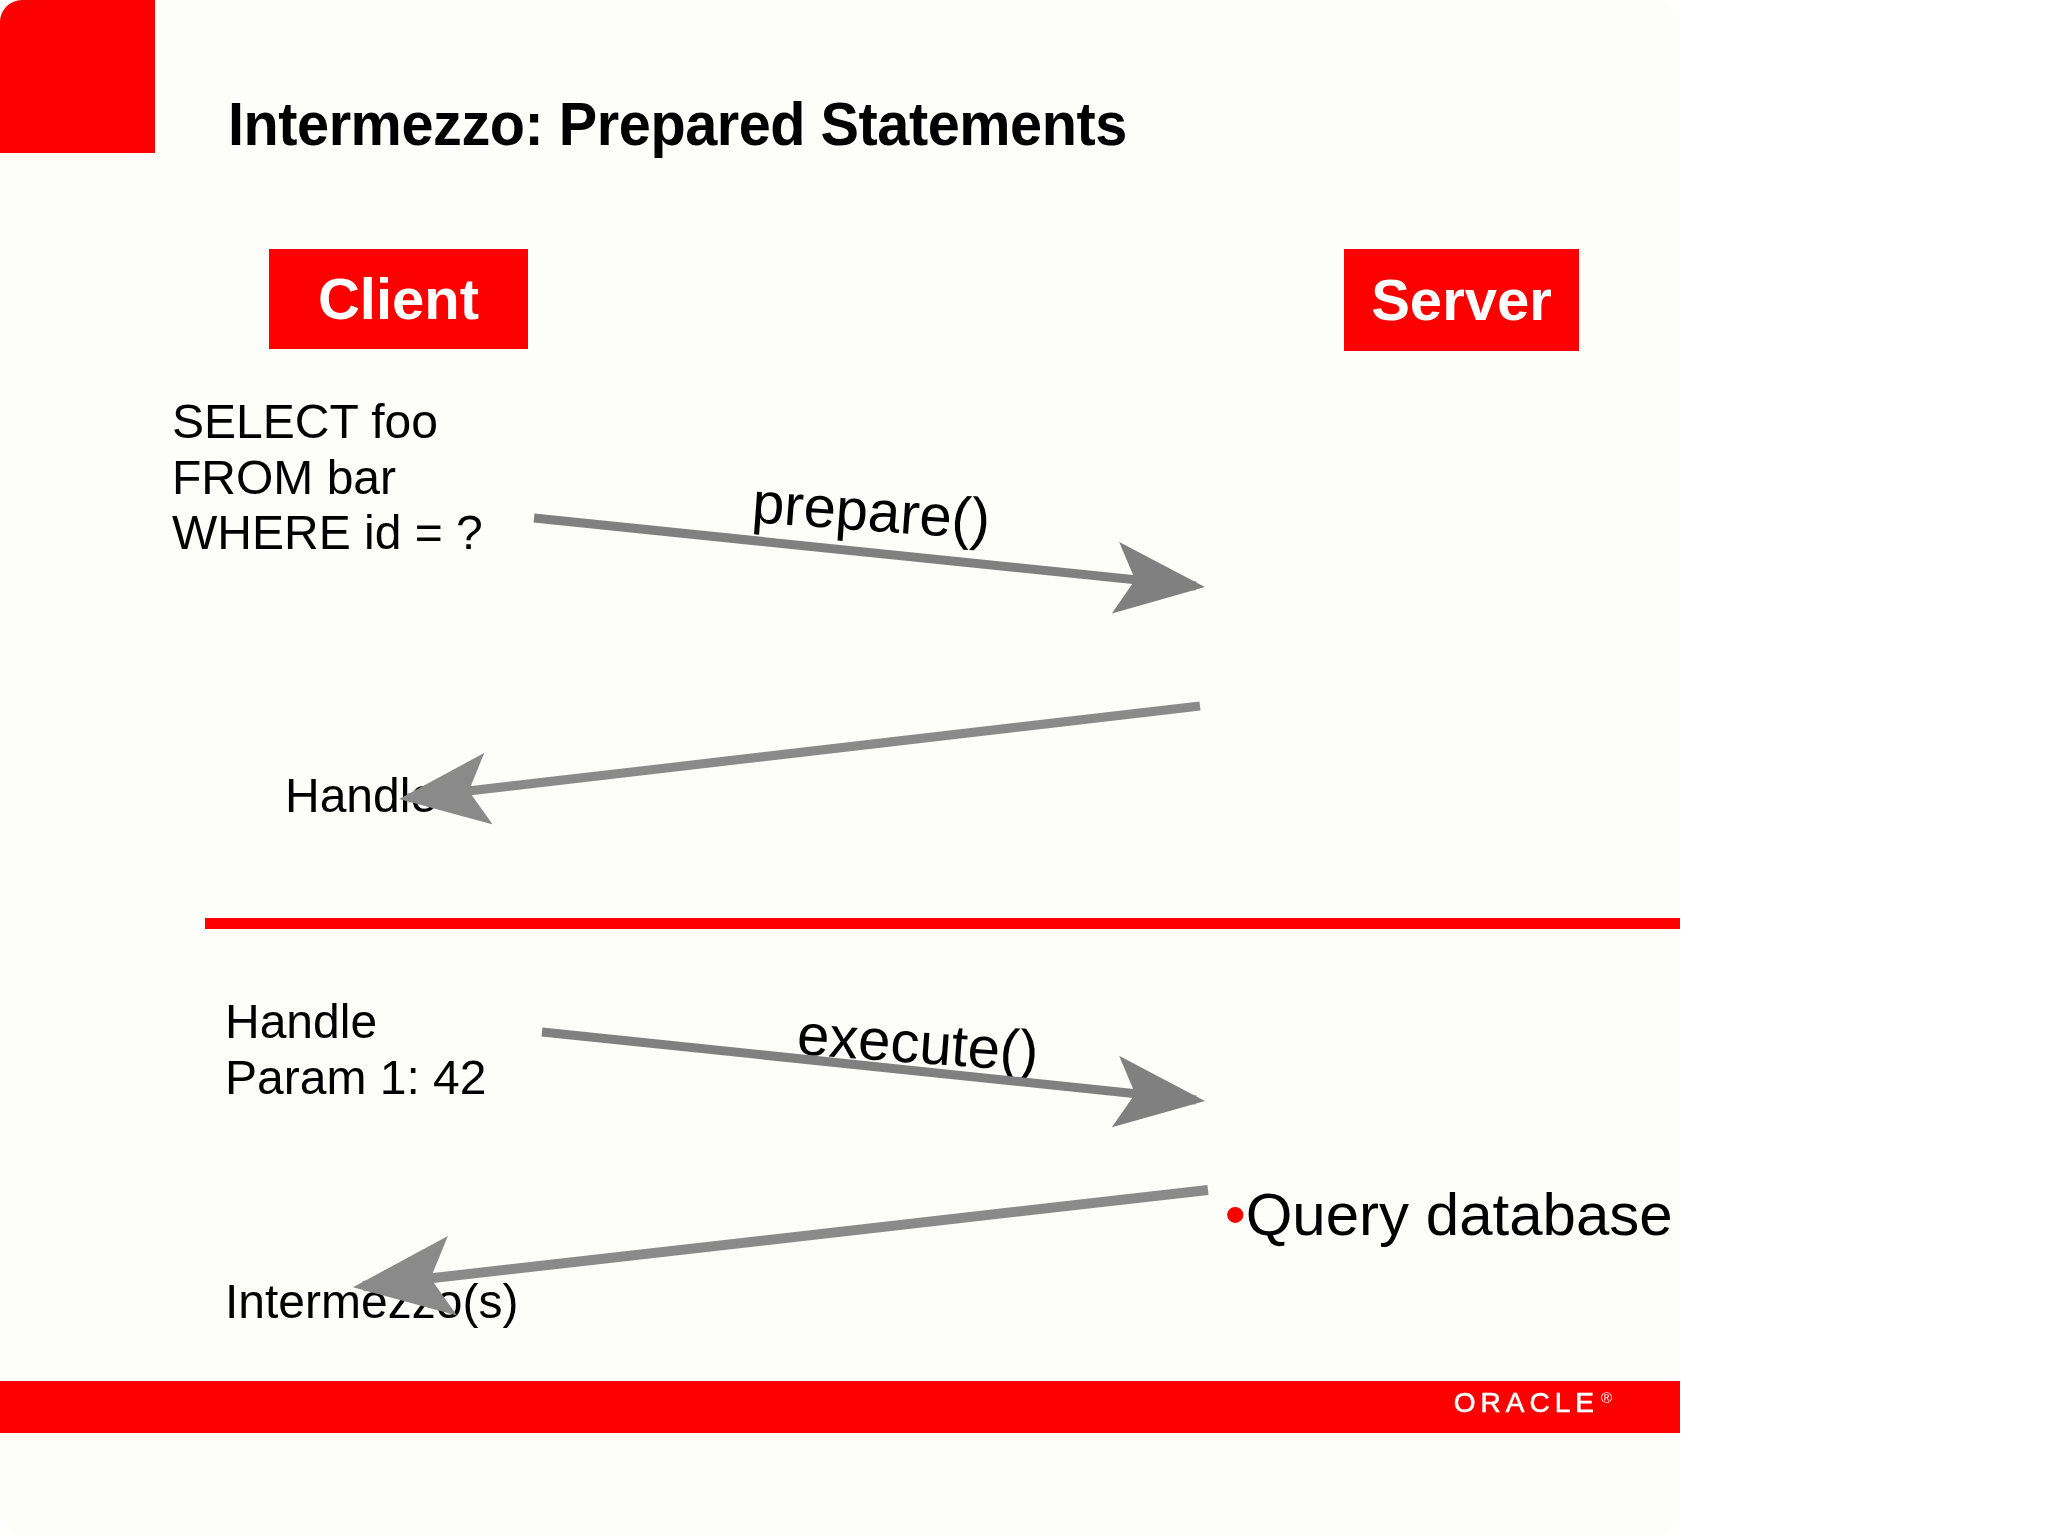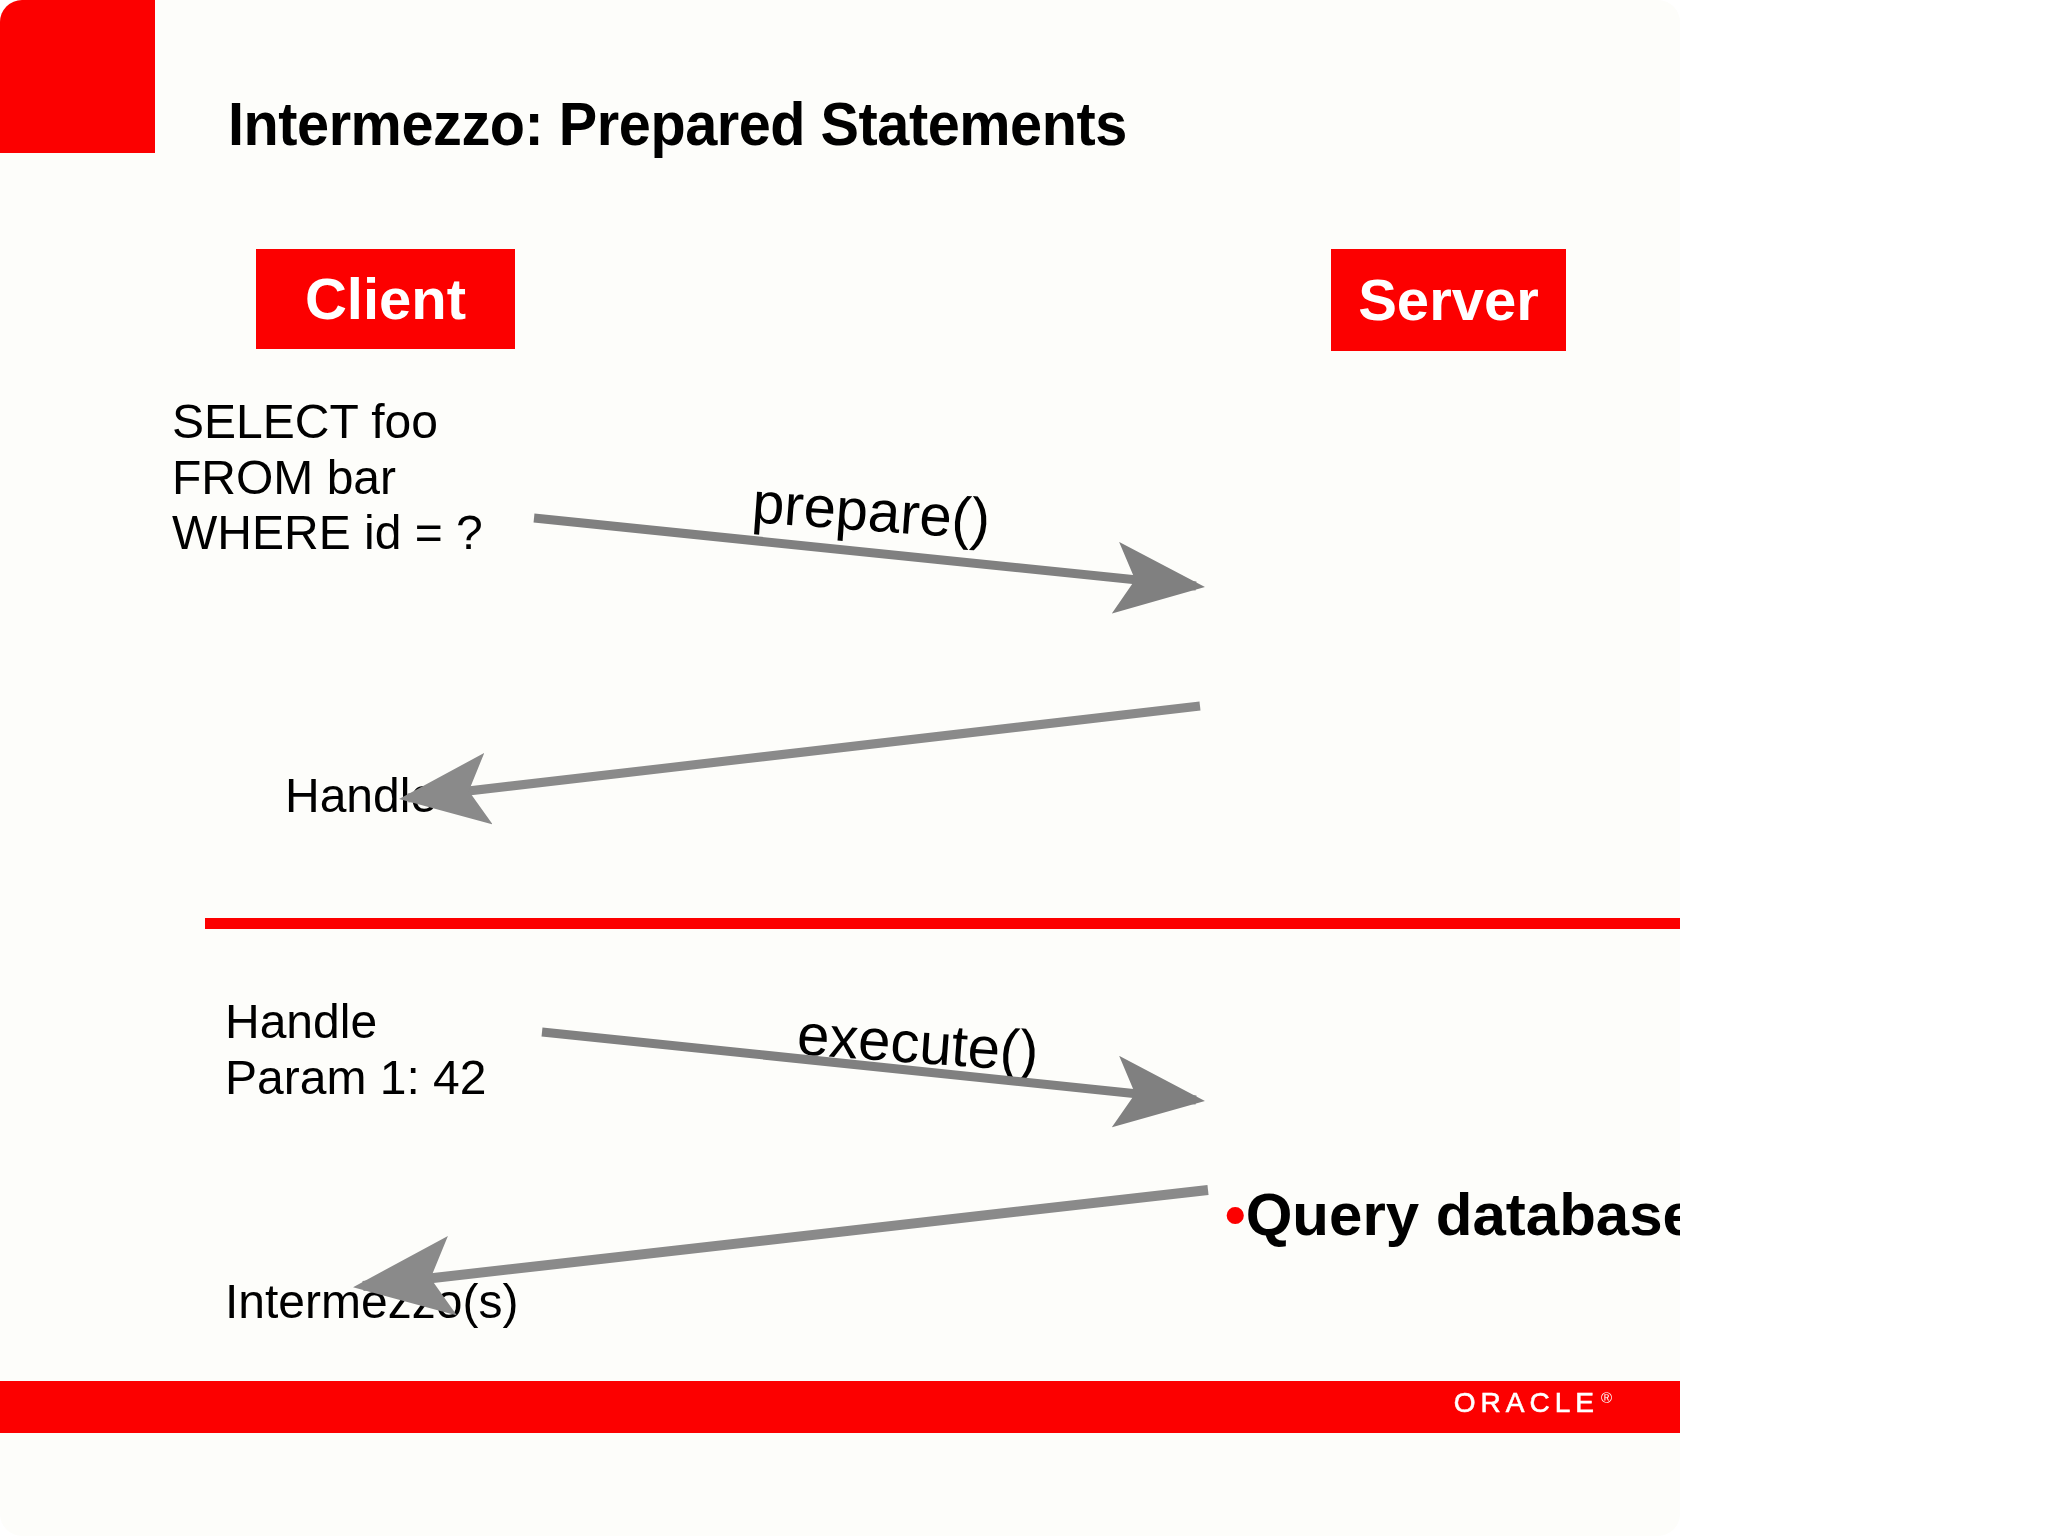--- a/index.html
+++ b/index.html
@@ -47,20 +47,21 @@
   .role-chip {
     position: absolute;
     background: #fc0000;
     color: #ffffff;
     font-weight: bold;
     font-size: 58px;
     display: flex;
     align-items: center;
     justify-content: center;
     line-height: 1;
+    margin-left: 13px;
   }
   #chip-client {
     left: 256px;
     top: 249px;
     width: 259px;
     height: 100px;
   }
   #chip-server {
     left: 1331px;
     top: 249px;
@@ -88,21 +89,21 @@
     color: #000000;
     font-size: 60px;
     white-space: pre;
     line-height: 1.16;
   }
   .server-bullet .dot {
     color: #fc0000;
     font-size: 60px;
   }
   #bullet-create { left: 1158px; top: 614px; }
-  #bullet-query  { left: 1158px; top: 1110px; font-weight: bold; }
+  #bullet-query  { left: 1158px; top: 1110px; }
 
   
   .call-label {
     position: absolute;
     color: #000000;
     font-size: 58px;
     white-space: nowrap;
   }
   #label-prepare {
     left: 750px;

